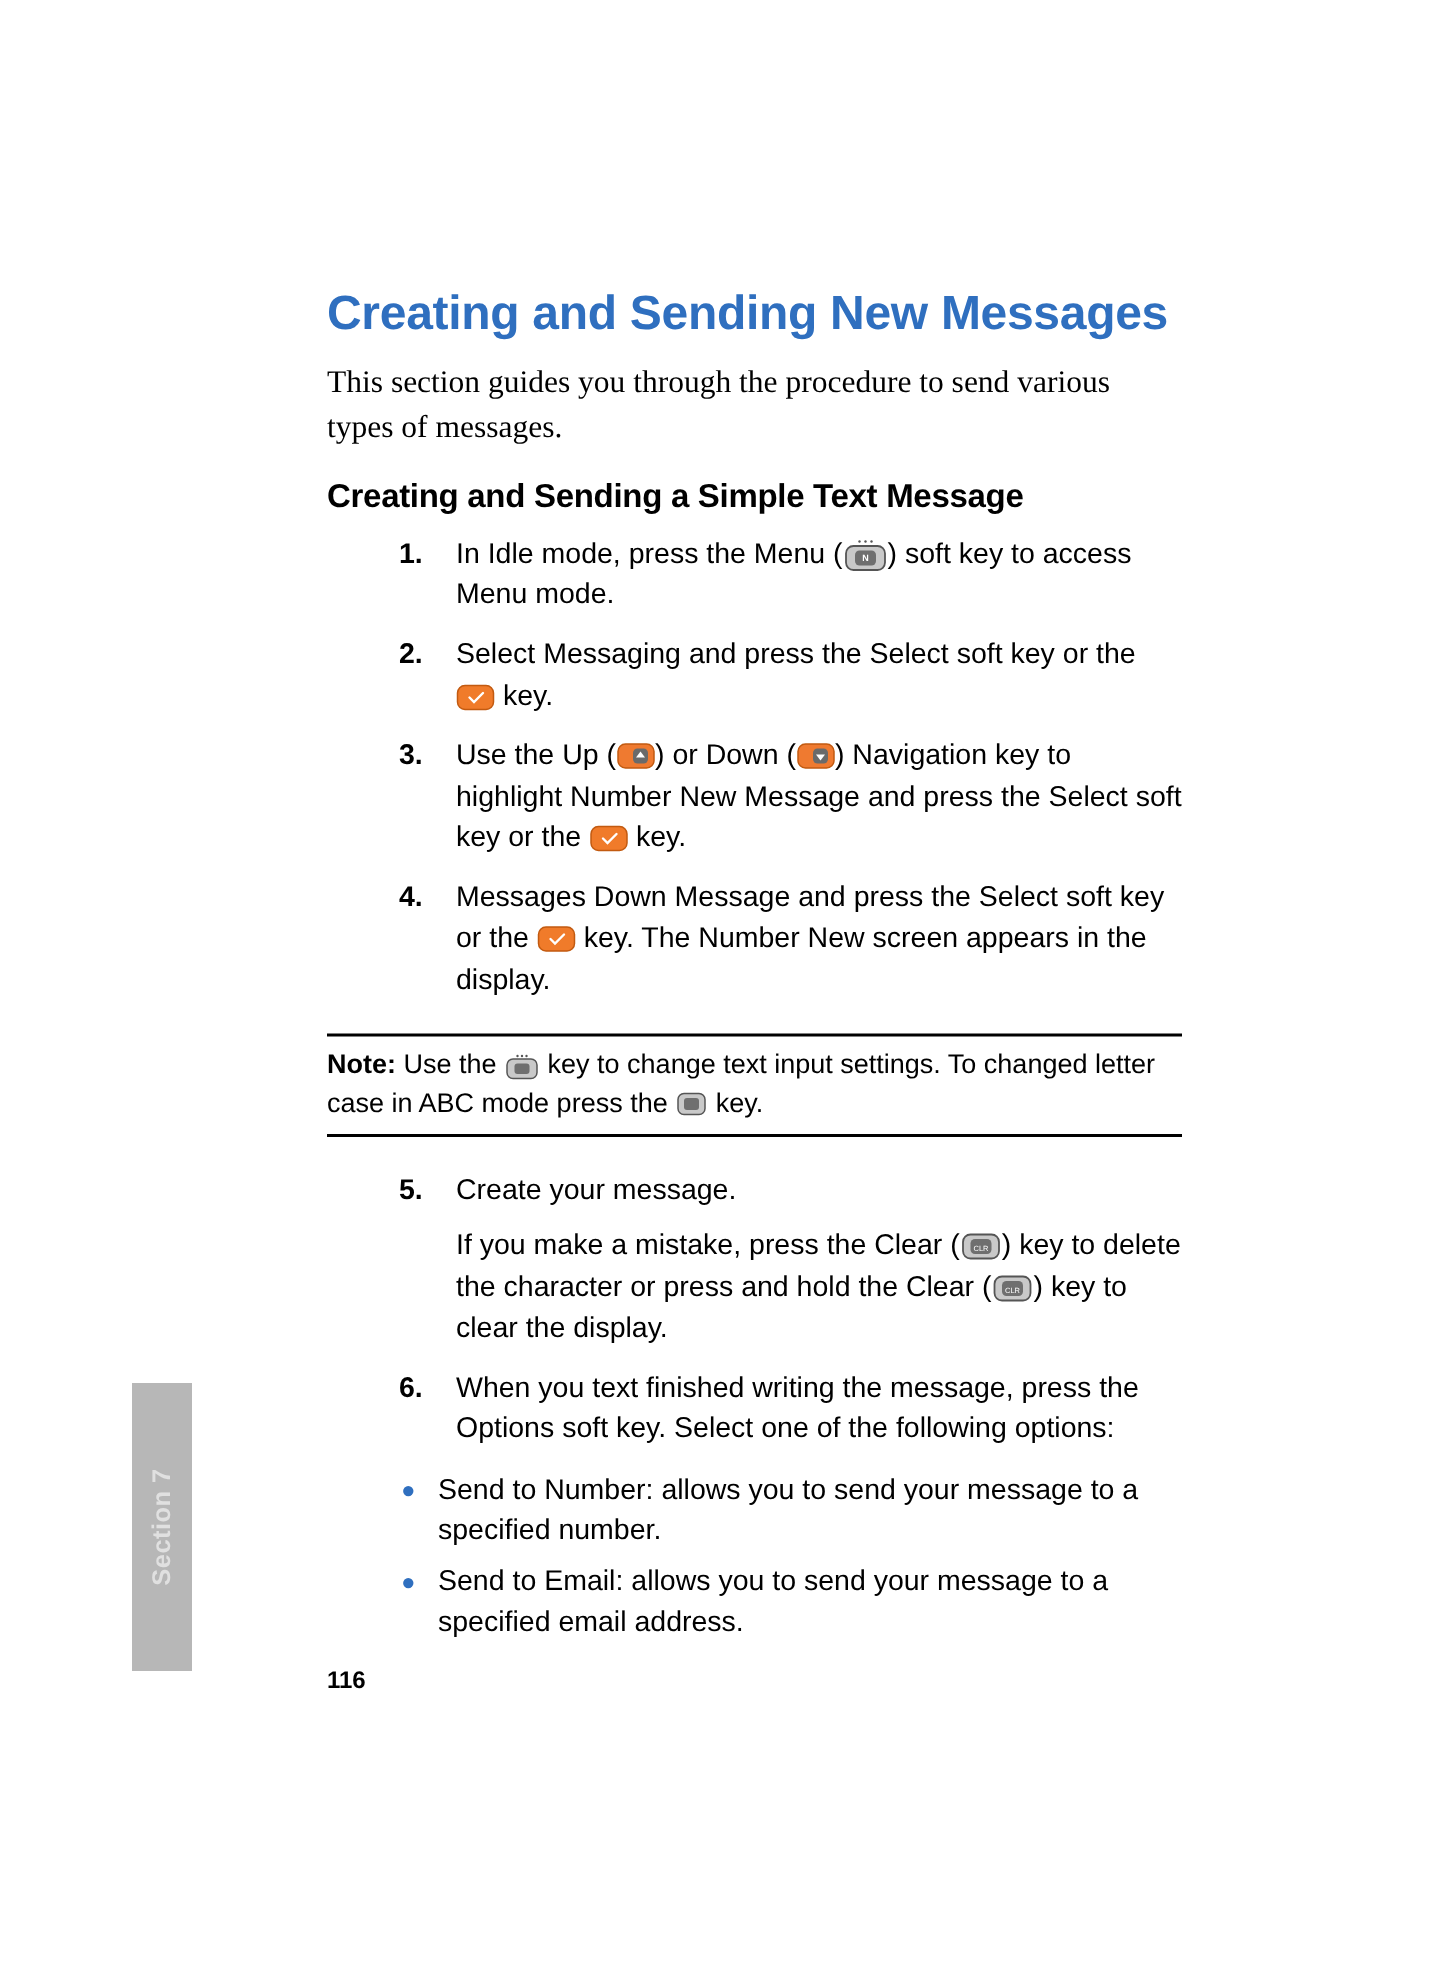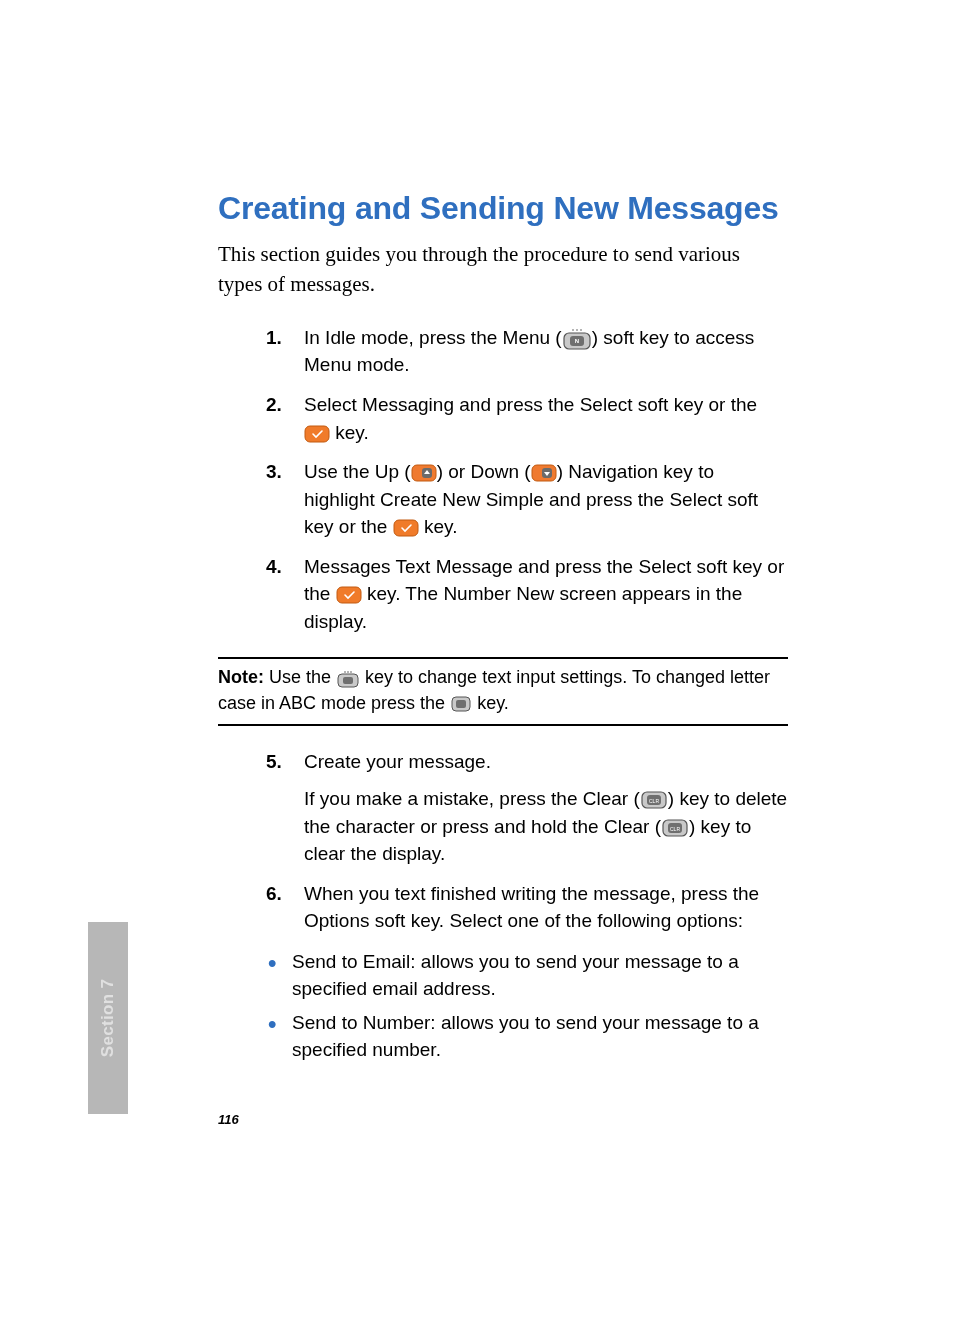--- a/index.html
+++ b/index.html
@@ -17,30 +17,31 @@
   .b{font-weight:normal;}
   .key{display:inline-block;vertical-align:middle;position:relative;}
   .key svg{display:block;}
   .note-box{border-top:2px solid #000;border-bottom:2px solid #000;padding:6px 0 8px 0;margin:16px 0 16px 0;font-size:18px;line-height:1.4;}
   .note-label{font-weight:bold;margin-top:10px;}
   ul.bullets{list-style:none;margin:4px 0 0 0;padding:0;}
   ul.bullets>li{position:relative;padding:4px 0 4px 26px;font-size:19px;line-height:1.4;}
   ul.bullets>li::before{content:"\2022";position:absolute;left:2px;top:1px;color:#2f6fbf;font-size:24px;font-weight:bold;}
   .side-tab{position:absolute;left:88px;top:922px;width:40px;height:192px;background:#b7b7b7;}
   .side-tab .label{position:absolute;left:50%;top:50%;transform:translate(-50%,-50%) rotate(-90deg);white-space:nowrap;font-family:"Arial Narrow",Arial,sans-serif;font-weight:bold;font-stretch:condensed;color:#e0e0e0;font-size:17px;letter-spacing:0.3px;}
-  .page-num{position:absolute;left:218px;top:1112px;font-family:"Arial Narrow",Arial,sans-serif;font-weight:bold;font-stretch:condensed;font-size:13px;font-style:italic;}
+  .page-num{position:absolute;left:218px;top:1112px;font-family:"Arial Narrow",Arial,sans-serif;font-weight:bold;font-stretch:condensed;font-size:16px;}
   .sub-para{margin-top:10px;}
 </style>
 </head>
 <body>
 <div class="page">
 
 <div class="content">
   <h1 class="heading">Creating and Sending New Messages</h1>
   <p class="intro">This section guides you through the procedure to send various types of messages.</p>
+  <h2 class="subheading">Creating and Sending a Simple Text Message</h2>
 
   <div class="steps-wrapper">
   <ol class="steps">
     <li class="numbered">
       <span>In Idle mode, press the </span><span class="b">Menu</span><span> (</span><span class="key"><svg width="30" height="22">
                 <circle cx="11" cy="2" r="0.8" fill="#555"></circle>
                 <circle cx="15" cy="2" r="0.8" fill="#555"></circle>
                 <circle cx="19" cy="2" r="0.8" fill="#555"></circle>
                 <rect x="2" y="5" width="26" height="16" rx="5" ry="5" fill="#c9c9c9" stroke="#555" stroke-width="1.2"></rect>
                 <rect x="8" y="8" width="14" height="10" rx="3" ry="3" fill="#6f6f6f"></rect>
@@ -57,28 +58,28 @@
 
     <li class="numbered">
       <span>Use the </span><span class="b">Up</span><span> (</span><span class="key"><svg width="26" height="18">
                 <rect x="1" y="1" width="24" height="16" rx="5" ry="5" fill="#ef7a30" stroke="#c25a10" stroke-width="1"></rect>
                 <rect x="11" y="4" width="10" height="10" rx="3" fill="#6a6a6a"></rect>
                 <path d="M16 6 l-3 4 h6 z" fill="#fff"></path>
               </svg></span><span>) or </span><span class="b">Down</span><span> (</span><span class="key"><svg width="26" height="18">
                 <rect x="1" y="1" width="24" height="16" rx="5" ry="5" fill="#ef7a30" stroke="#c25a10" stroke-width="1"></rect>
                 <rect x="11" y="4" width="10" height="10" rx="3" fill="#6a6a6a"></rect>
                 <path d="M16 12 l3 -4 h-6 z" fill="#fff"></path>
-              </svg></span><span>) Navigation key to highlight </span><span class="b">Create New Simple</span><span> and press the </span><span class="b">Select</span><span> soft key or the </span><span class="key"><svg width="26" height="18">
+              </svg></span><span>) Navigation key to highlight </span><span class="b">Number New Message</span><span> and press the </span><span class="b">Select</span><span> soft key or the </span><span class="key"><svg width="26" height="18">
                 <rect x="1" y="1" width="24" height="16" rx="5" ry="5" fill="#f07b2a" stroke="#c25a10" stroke-width="1"></rect>
                 <path d="M9 9 l3 3 l6 -6" stroke="#fff" stroke-width="1.6" fill="none" stroke-linecap="round"></path>
               </svg></span><span> key.</span>
     </li>
 
     <li class="numbered">
-      <span>Messages </span><span class="b">Text Message</span><span> and press the </span><span class="b">Select</span><span> soft key or the </span><span class="key"><svg width="26" height="18">
+      <span>Messages </span><span class="b">Down Message</span><span> and press the </span><span class="b">Select</span><span> soft key or the </span><span class="key"><svg width="26" height="18">
                 <rect x="1" y="1" width="24" height="16" rx="5" ry="5" fill="#f07b2a" stroke="#c25a10" stroke-width="1"></rect>
                 <path d="M9 9 l3 3 l6 -6" stroke="#fff" stroke-width="1.6" fill="none" stroke-linecap="round"></path>
               </svg></span><span> key. The </span><span class="b">Number New</span><span> screen appears in the display.</span>
     </li>
   </ol>
   </div>
 
   <div class="note-box">
     <span class="note-label">Note:</span><span> Use the </span><span class="key"><svg width="24" height="18">
             <circle cx="9" cy="2" r="0.8" fill="#555"></circle>
@@ -108,22 +109,22 @@
                 </svg></span><span>) key to clear the display.</span>
       </div>
     </li>
 
     <li class="numbered">
       <span>When you text finished writing the message, press the </span><span class="b">Options</span><span> soft key. Select one of the following options:</span>
     </li>
   </ol>
 
   <ul class="bullets">
+    <li><span class="b">Send to Number</span><span>: allows you to send your message to a specified number.</span></li>
     <li><span class="b">Send to Email</span><span>: allows you to send your message to a specified email address.</span></li>
-    <li><span class="b">Send to Number</span><span>: allows you to send your message to a specified number.</span></li>
   </ul>
   </div>
 </div>
 
 <div class="side-tab">
   <div class="label">Section 7</div>
 </div>
 
 <div class="page-num">116</div>
 

